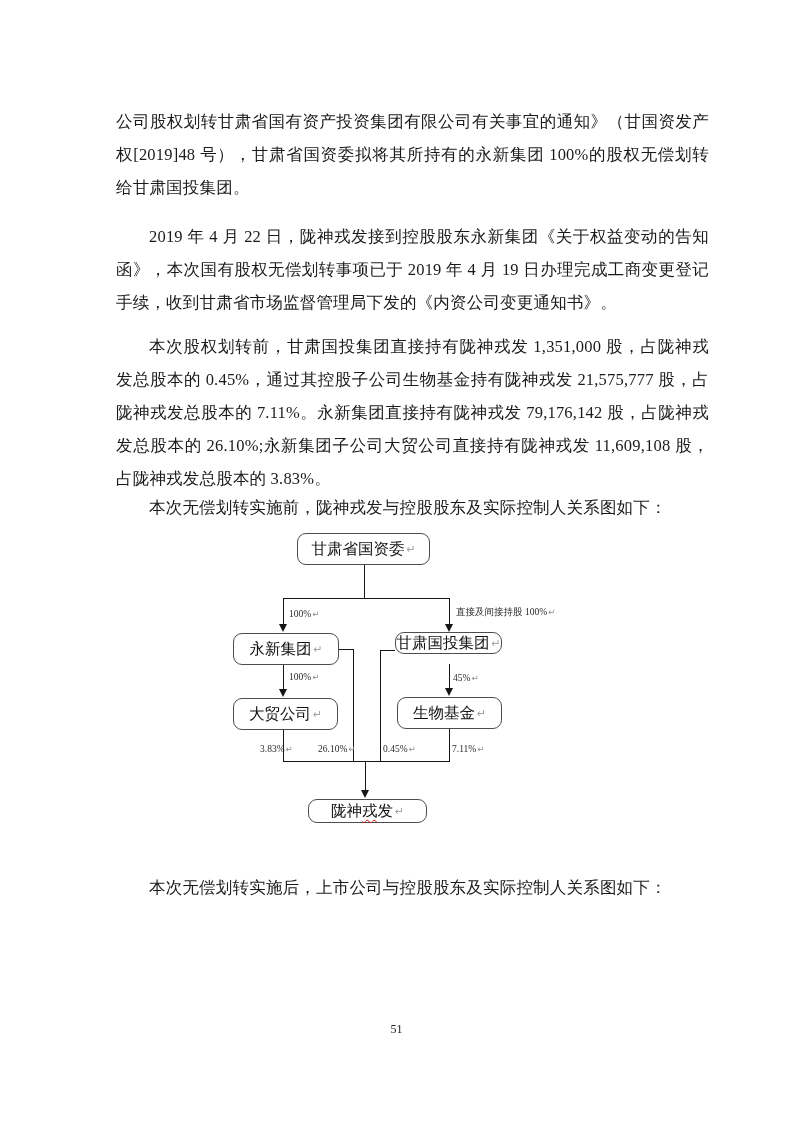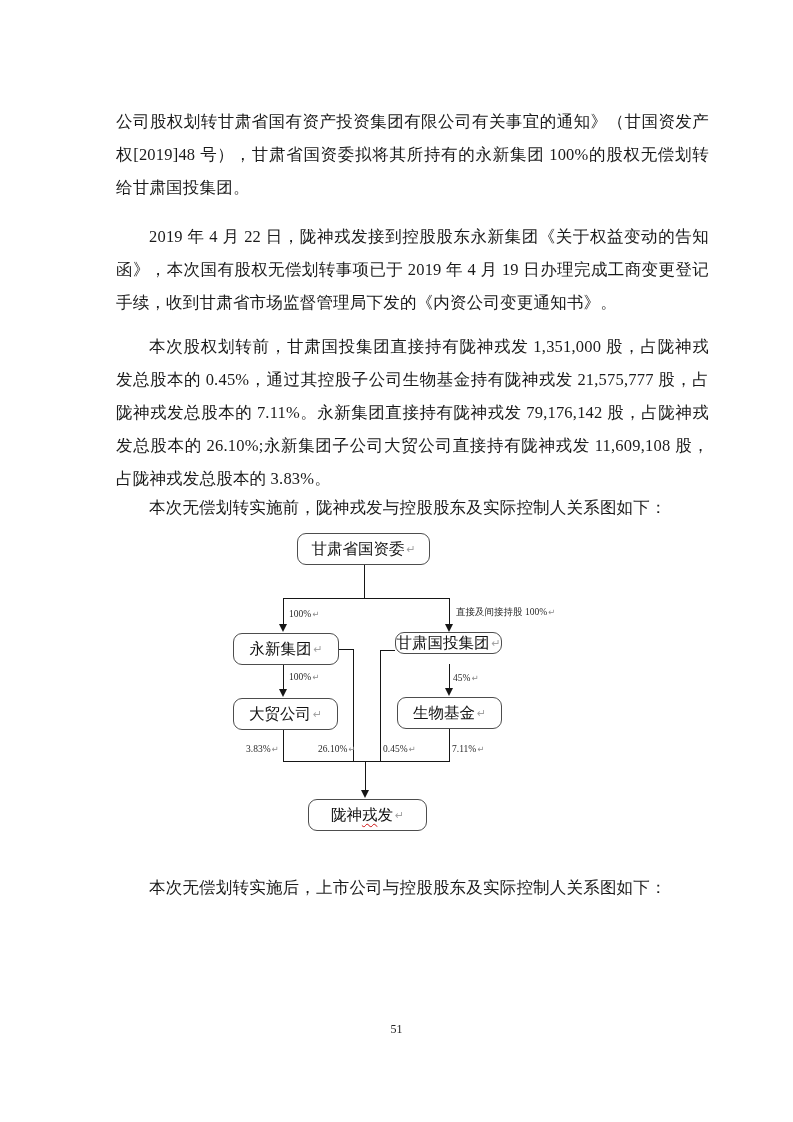--- a/index.html
+++ b/index.html
@@ -130,37 +130,37 @@
 
     <div class="hline" style="left:339px;top:649px;width:15px"></div>
     <div class="vline" style="left:353px;top:649px;height:112px"></div>
     <div class="hline" style="left:380px;top:650px;width:15px"></div>
     <div class="vline" style="left:380px;top:650px;height:111px"></div>
     <div class="vline" style="left:283px;top:730px;height:31px"></div>
     <div class="vline" style="left:449px;top:729px;height:32px"></div>
 
     <div class="hline" style="left:283px;top:761px;width:167px"></div>
 
-    <div class="lbl" style="left:246px;top:744px">
+    <div class="lbl" style="left:260px;top:744px">
       <span>3.83%</span><span class="ret">↵</span>
     </div>
     <div class="lbl" style="left:318px;top:744px">
       <span>26.10%</span><span class="ret">↵</span>
     </div>
     <div class="lbl" style="left:383px;top:744px">
       <span>0.45%</span><span class="ret">↵</span>
     </div>
     <div class="lbl" style="left:452px;top:744px">
       <span>7.11%</span><span class="ret">↵</span>
     </div>
 
     <div class="vline" style="left:365px;top:761px;height:30px"></div>
     <div class="arrow" style="left:361px;top:790px"></div>
 
-    <div class="box" style="left:308px;top:799px;width:119px;height:32px">
+    <div class="box" style="left:308px;top:799px;width:119px;height:24px">
       <span>陇神</span>
         <span class="misspell">戎</span>
         <span>发</span>
         <span class="ret">↵</span>
     </div>
 
   </div>
 
   <p class="para indent" style="top:855px">本次无偿划转实施后，上市公司与控股股东及实际控制人关系图如下：</p>
 

